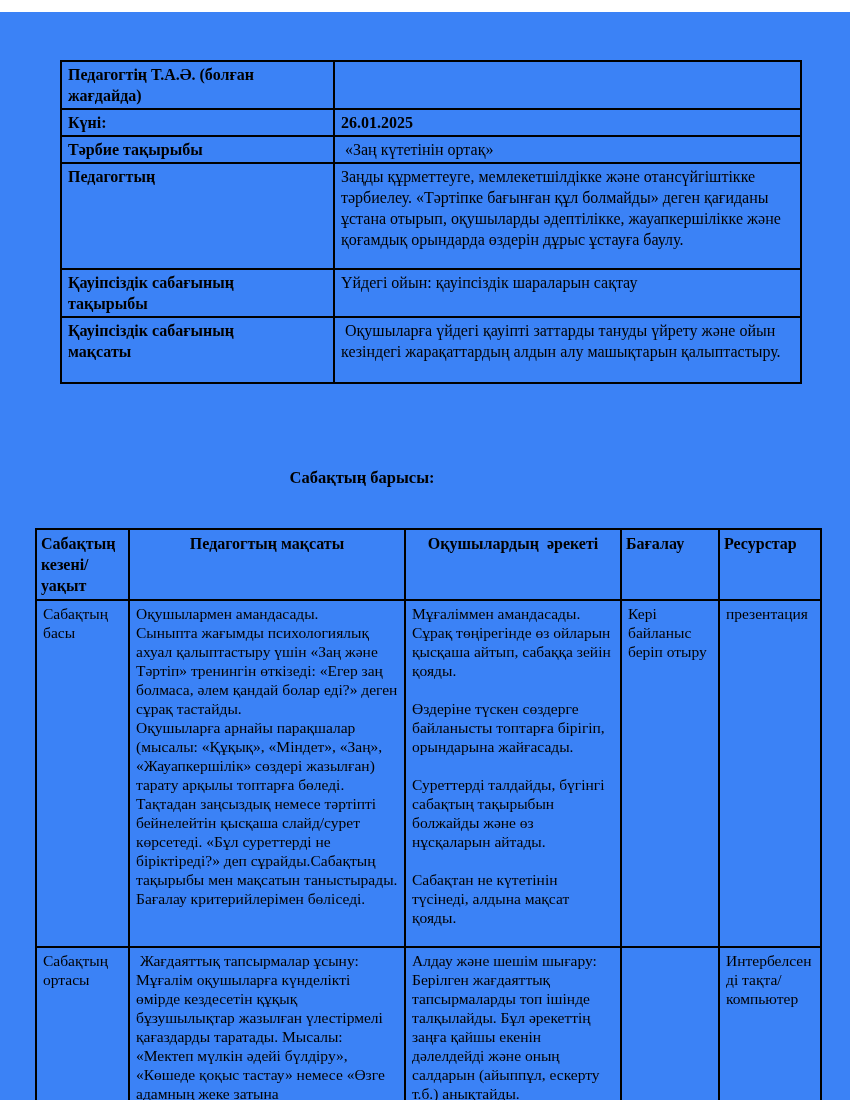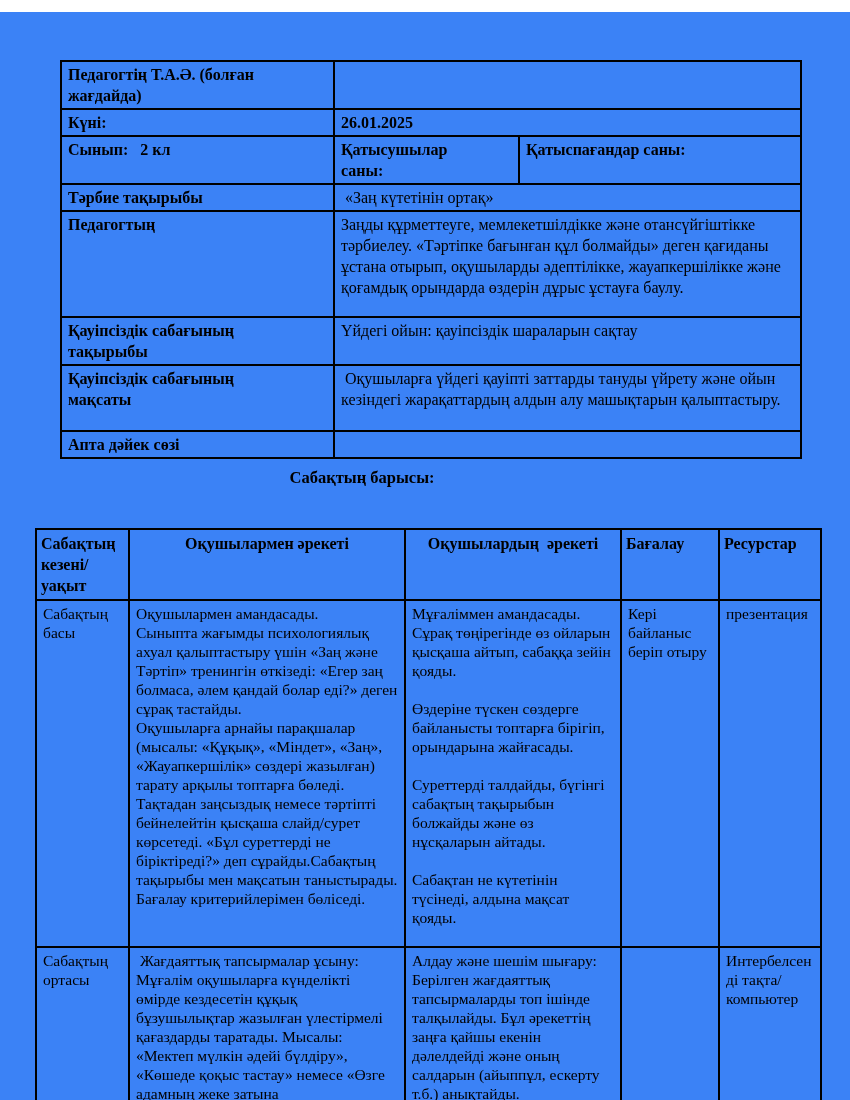--- a/index.html
+++ b/index.html
@@ -53,66 +53,56 @@
       </colgroup>
     <tbody>
         <tr style="height:46px">
       <td class="lbl">Педагогтің Т.А.Ә. (болған жағдайда)</td>
       <td colspan="2"></td>
     </tr>
     <tr style="height:26px">
       <td class="lbl">Күні:</td>
       <td colspan="2" class="bold">26.01.2025</td>
     </tr>
-    <tr style="height:48px">
-      <td class="lbl">Сынып:   2 кл</td>
-      <td class="lbl">Қатысушылар
-саны:</td>
-      <td class="lbl">Қатыспағандар саны:</td>
-    </tr>
     <tr style="height:24px">
       <td class="lbl">Тәрбие тақырыбы</td>
       <td colspan="2"> «Заң күтетінін ортақ»</td>
     </tr>
     <tr style="height:106px">
       <td class="lbl">Педагогтың</td>
       <td colspan="2">Заңды құрметтеуге, мемлекетшілдікке және отансүйгіштікке тәрбиелеу. «Тәртіпке бағынған құл болмайды» деген қағиданы ұстана отырып, оқушыларды әдептілікке, жауапкершілікке және қоғамдық орындарда өздерін дұрыс ұстауға баулу.</td>
     </tr>
     <tr style="height:47px">
       <td class="lbl">Қауіпсіздік сабағының
 тақырыбы</td>
       <td colspan="2">Үйдегі ойын: қауіпсіздік шараларын сақтау</td>
     </tr>
     <tr style="height:66px">
       <td class="lbl">Қауіпсіздік сабағының
 мақсаты</td>
       <td colspan="2"> Оқушыларға үйдегі қауіпті заттарды тануды үйрету және ойын кезіндегі жарақаттардың алдын алу машықтарын қалыптастыру.</td>
     </tr>
-    <tr style="height:24px">
-      <td class="lbl">Апта дәйек сөзі</td>
-      <td colspan="2"></td>
-    </tr>
   </tbody>
     </table>
 
   <div class="heading">Сабақтың барысы:</div>
 
   <div class="t2wrap">
     <table class="t2">
       <colgroup>
         <col style="width:93px">
           <col style="width:276px">
           <col style="width:216px">
           <col style="width:98px">
           <col style="width:102px">
       </colgroup>
       <tbody>
           <tr style="height:65px">
         <th>Сабақтың кезені/уақыт</th>
-        <th class="ctr">Оқушылармен әрекеті</th>
+        <th class="ctr">Педагогтың мақсаты</th>
         <th class="ctr">Оқушылардың  әрекеті</th>
         <th>Бағалау</th>
         <th>Ресурстар</th>
       </tr>
       <tr style="height:347px">
         <td class="stage">Сабақтың басы</td>
         <td>Оқушылармен амандасады.
 Сыныпта жағымды психологиялық ахуал қалыптастыру үшін «Заң және Тәртіп» тренингін өткізеді: «Егер заң болмаса, әлем қандай болар еді?» деген сұрақ тастайды.
 Оқушыларға арнайы парақшалар (мысалы: «Құқық», «Міндет», «Заң», «Жауапкершілік» сөздері жазылған) тарату арқылы топтарға бөледі.
 Тақтадан заңсыздық немесе тәртіпті бейнелейтін қысқаша слайд/сурет көрсетеді. «Бұл суреттерді не біріктіреді?» деп сұрайды.Сабақтың тақырыбы мен мақсатын таныстырады. Бағалау критерийлерімен бөліседі.</td>

